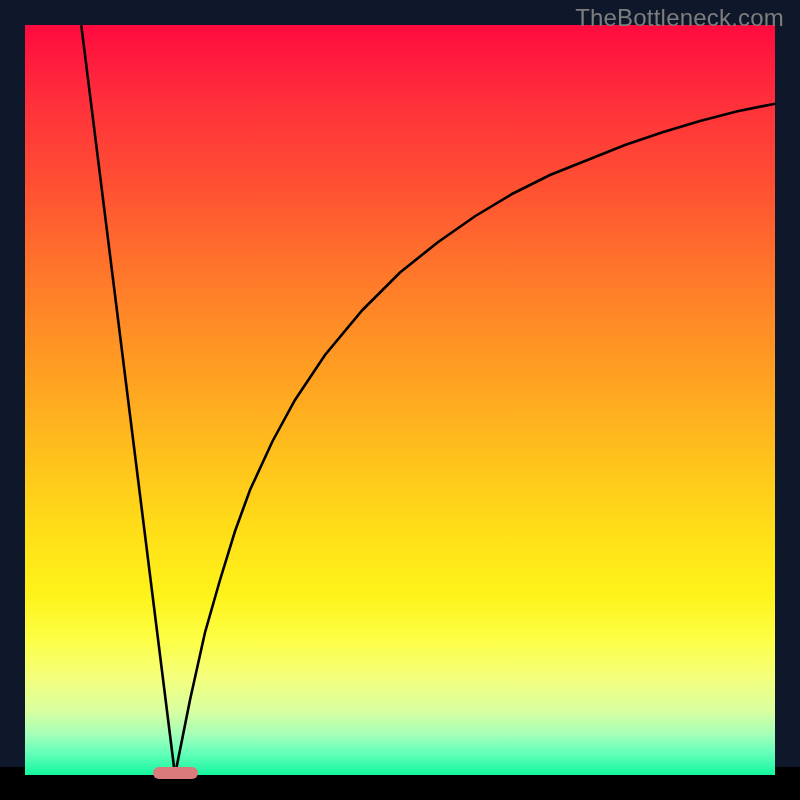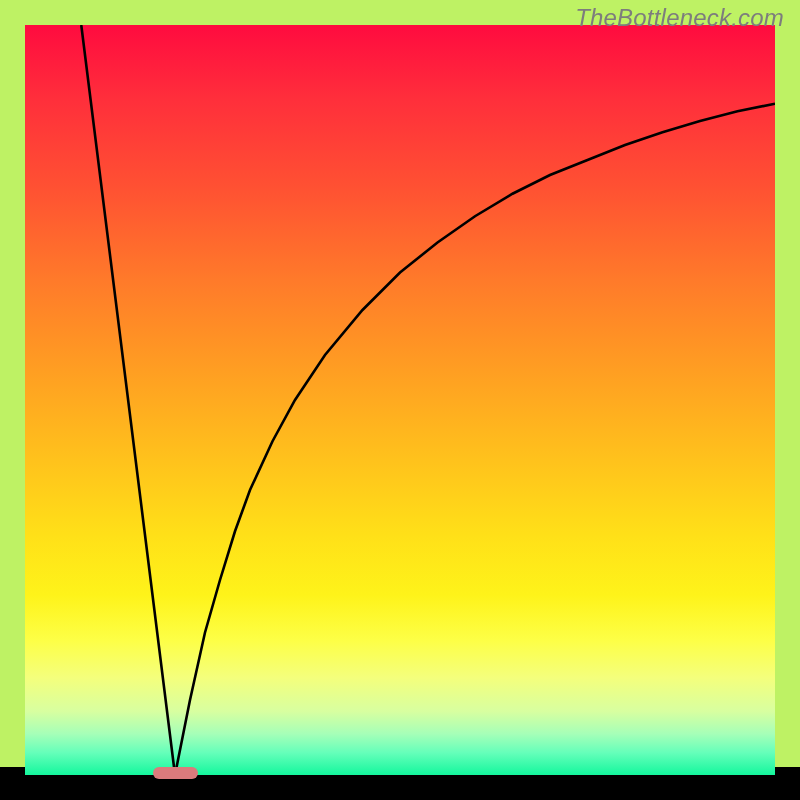--- a/index.html
+++ b/index.html
@@ -8,22 +8,21 @@
     width: 800px;
     height: 800px;
     overflow: hidden;
     background: #000;
     font-family: Arial, Helvetica, sans-serif;
   }
   .frame {
     position: relative;
     width: 800px;
     height: 767px;
-    background: #bef264;
-    font-style: italic;
+    background: #0f172a;
   }
   .plot-area {
     position: absolute;
     left: 25px;
     top: 25px;
     width: 750px;
     height: 750px;
     
     background: linear-gradient(to bottom,
       #ff0b3f 0%,

